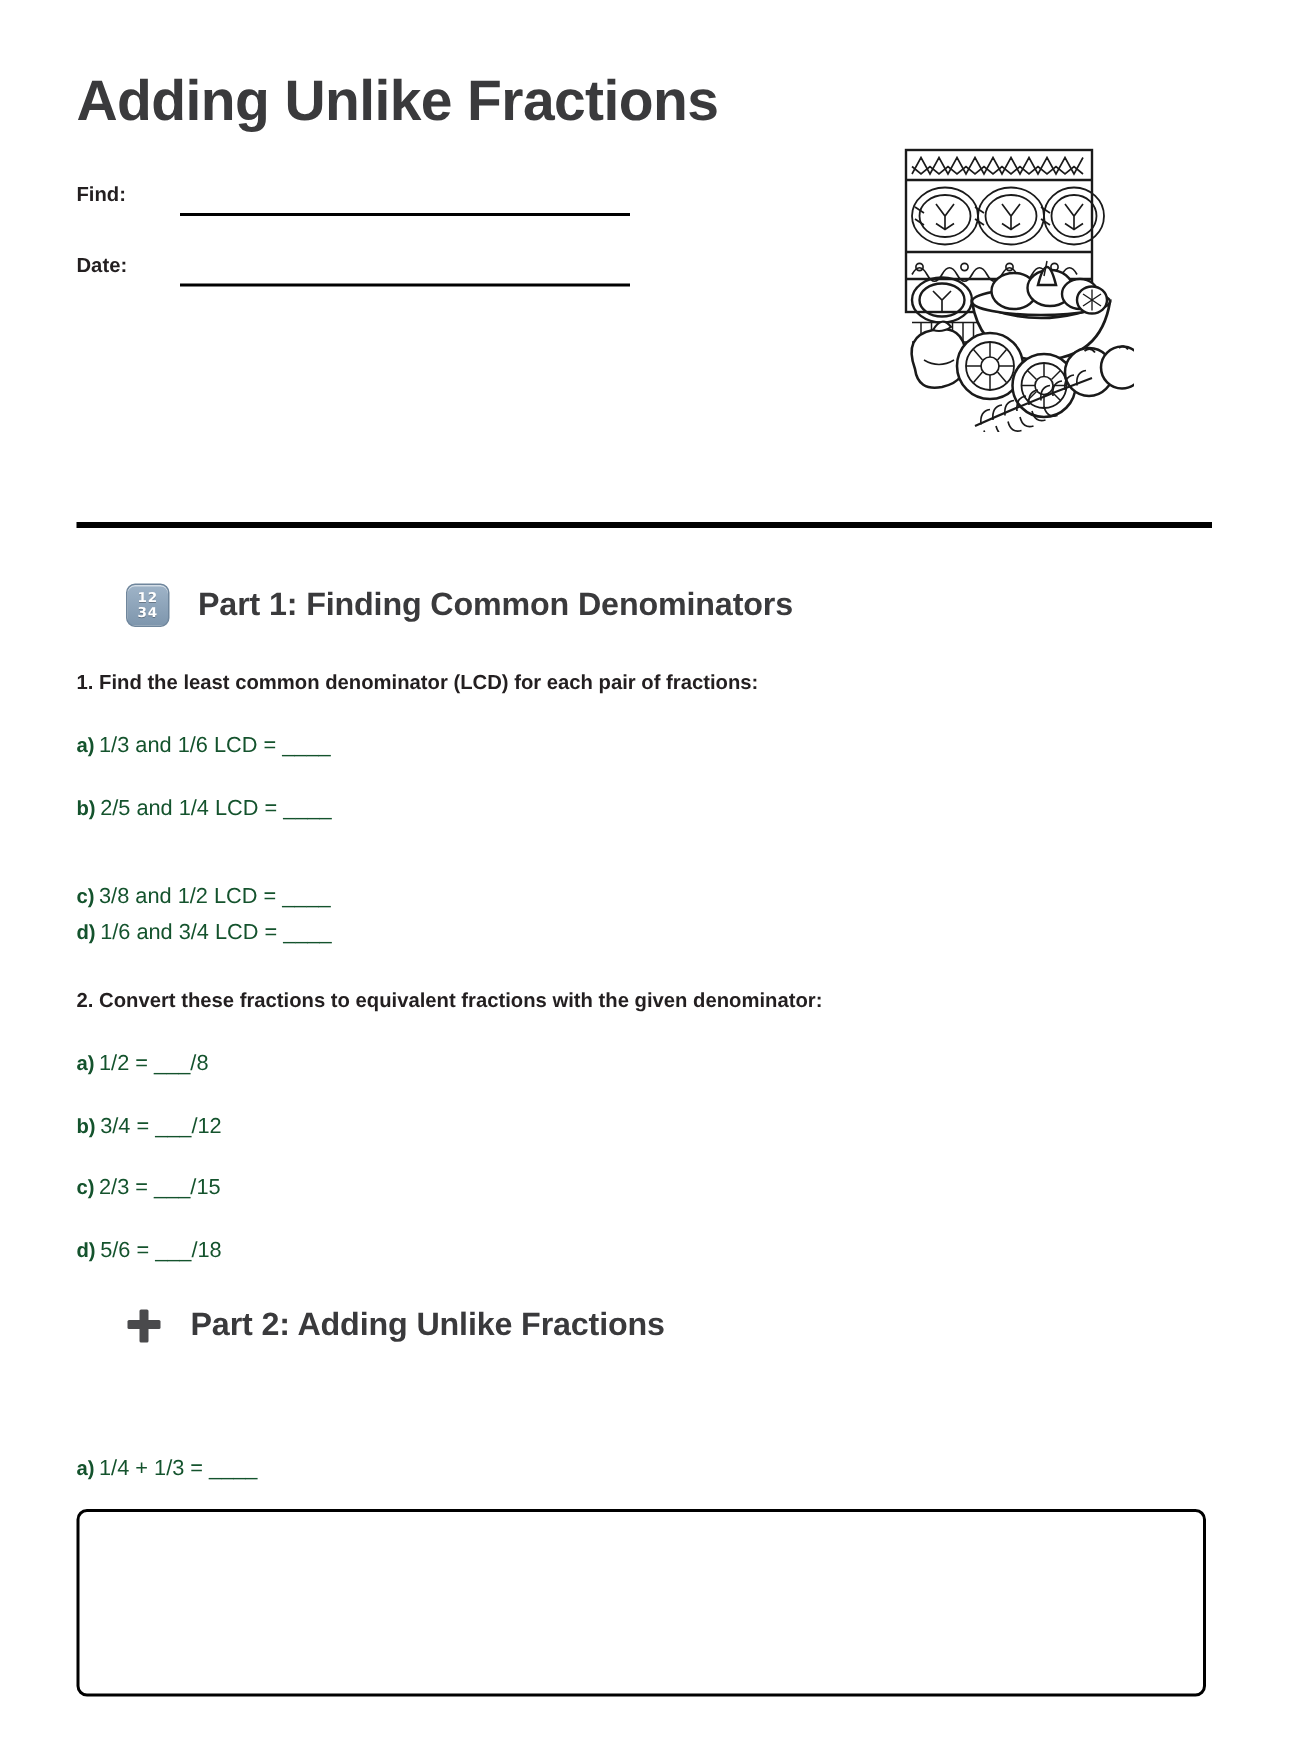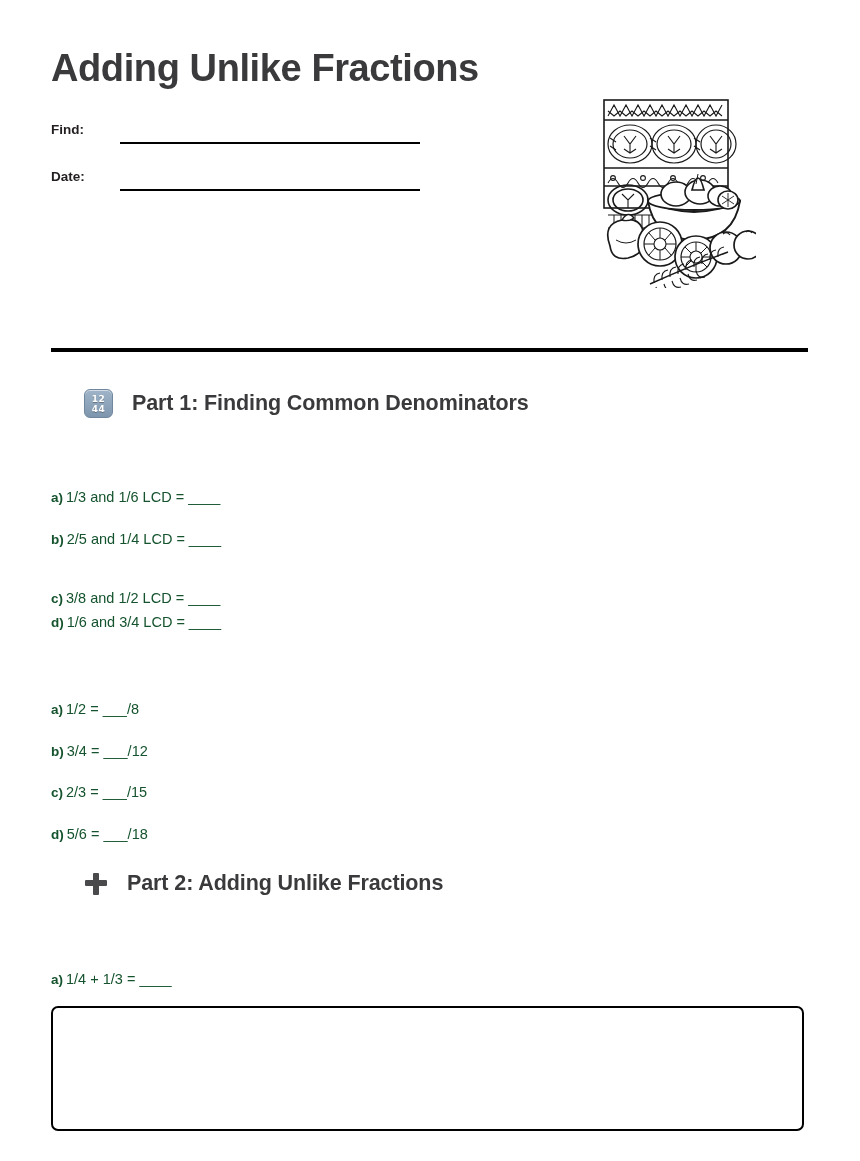--- a/index.html
+++ b/index.html
@@ -331,39 +331,41 @@
         </g>
       </g>
     </svg>
   </div>
 
   <div class="divider"></div>
 
   <div class="section-heading" id="heading-part1">
     <span class="icon-numbers">
       <span>12</span>
-      <span>44</span>
+      <span>34</span>
     </span>
     <span class="heading-text">Part 1: Finding Common Denominators</span>
   </div>
 
+  <div class="prompt" style="top:447px;">1. Find the least common denominator (LCD) for each pair of fractions:</div>
 
   <div class="item" style="top:489px;">
     <span class="lbl">a)</span><span class="body">1/3 and 1/6 LCD = ____</span>
   </div>
   <div class="item" style="top:531px;">
     <span class="lbl">b)</span><span class="body">2/5 and 1/4 LCD = ____</span>
   </div>
   <div class="item" style="top:590px;">
     <span class="lbl">c)</span><span class="body">3/8 and 1/2 LCD = ____</span>
   </div>
   <div class="item" style="top:614px;">
     <span class="lbl">d)</span><span class="body">1/6 and 3/4 LCD = ____</span>
   </div>
 
+  <div class="prompt" style="top:659px;">2. Convert these fractions to equivalent fractions with the given denominator:</div>
 
   <div class="item" style="top:701px;">
     <span class="lbl">a)</span><span class="body">1/2 = ___/8</span>
   </div>
   <div class="item" style="top:743px;">
     <span class="lbl">b)</span><span class="body">3/4 = ___/12</span>
   </div>
   <div class="item" style="top:784px;">
     <span class="lbl">c)</span><span class="body">2/3 = ___/15</span>
   </div>

